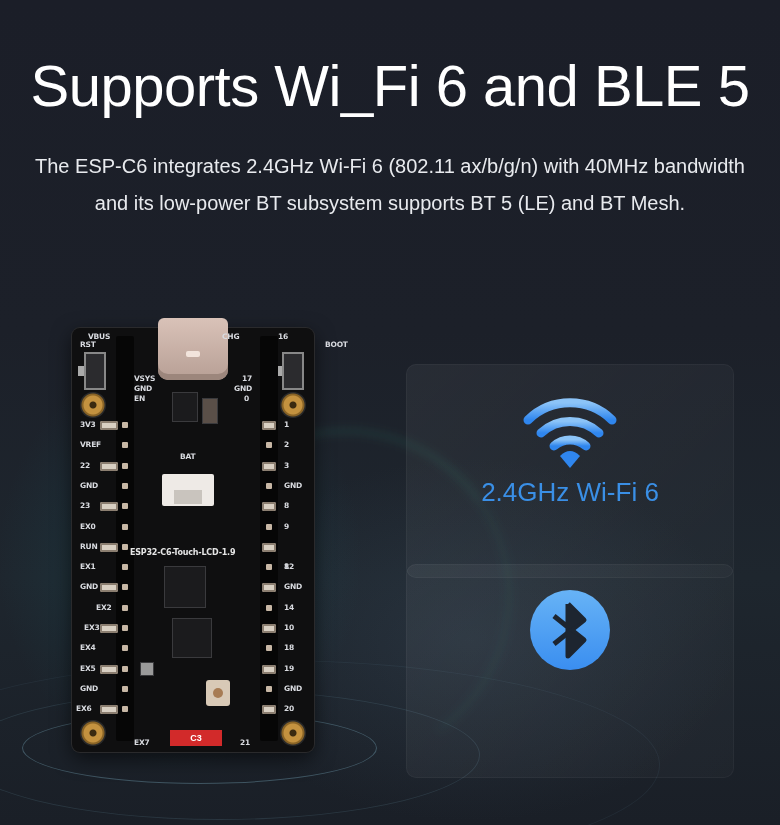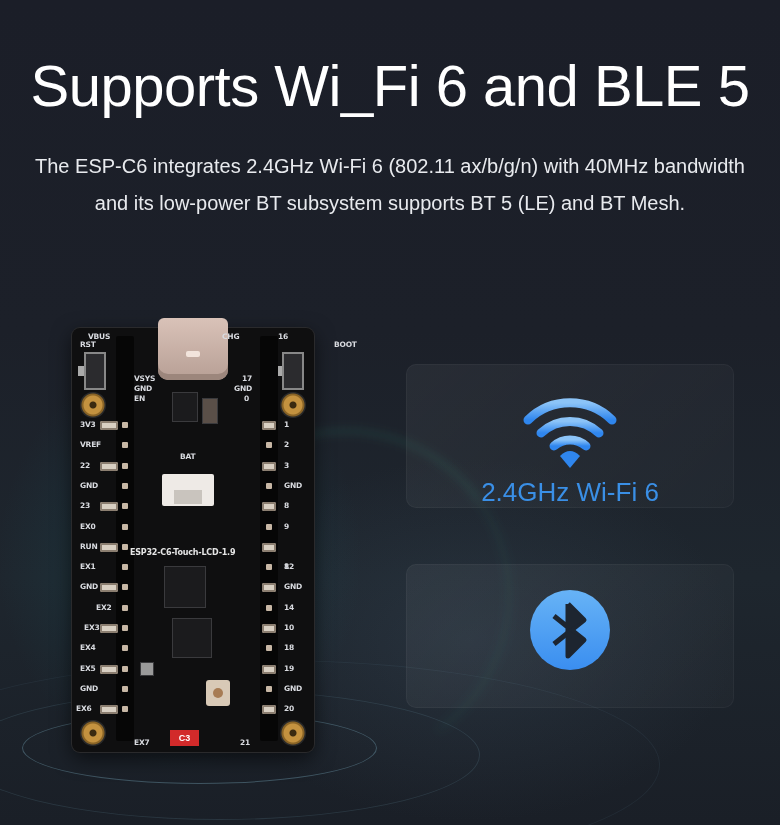--- a/index.html
+++ b/index.html
@@ -91,31 +91,31 @@
     position: absolute; left: 90px; top: 146px; width: 52px; height: 32px;
     background: #eeeae6; border-radius: 2px;
   }
   .connector::after { content:""; position:absolute; left:12px; top:16px; width:28px; height:14px; background:#c9c4be; }
   .ant {
     position: absolute; left: 134px; top: 352px; width: 24px; height: 26px;
     background: #d8c9b6; border-radius: 3px;
   }
   .ant::after { content:""; position:absolute; left:7px; top:8px; width:10px; height:10px; border-radius:50%; background:#a77c54; }
   .c3 {
-    position: absolute; left: 98px; top: 402px; width: 29px; height: 16px; background: #d22a2a;
+    position: absolute; left: 98px; top: 402px; width: 52px; height: 16px; background: #d22a2a;
     color: #fff; font-size: 9px; font-weight: bold; text-align: center; line-height: 16px;
   }
   .board-label {
     position: absolute; left: 58px; top: 220px; font-size: 8px; font-weight: bold; color: #e6e6e6;
     font-family: "DejaVu Sans", sans-serif; letter-spacing: -0.2px;
   }
 
   
   .card {
-    position: absolute; left: 406px; width: 328px; height: 144px;
+    position: absolute; left: 406px; width: 328px; height: 214px;
     border-radius: 10px;
     background: linear-gradient(135deg, rgba(255,255,255,0.05), rgba(255,255,255,0.02));
     box-shadow: inset 0 0 0 1px rgba(255,255,255,0.04);
   }
   .card.wifi { top: 364px; }
   .card.bt { top: 564px; }
   .card-label {
     position: absolute; left: 0; width: 100%; text-align: center;
     font-size: 26px; font-weight: 400; color: #2e8ef0;
   }
@@ -142,21 +142,21 @@
 <div class="board">
   <div class="usb"></div>
 
   <div class="btn" style="left:12px; top:24px;"></div>
   <div class="btn" style="left:210px; top:24px;"></div>
 
   <span class="silk" style="left:16px; top:4px;">VBUS</span>
   <span class="silk" style="left:8px; top:12px;">RST</span>
   <span class="silk" style="left:150px; top:4px;text-align:right;">CHG</span>
   <span class="silk" style="left:206px; top:4px;">16</span>
-  <span class="silk" style="left:226px; top:12px;padding-left:36px;">BOOT</span>
+  <span class="silk" style="left:217px; top:12px;padding-left:36px;">BOOT</span>
 
   <span class="silk" style="left:62px; top:46px;">VSYS</span>
   <span class="silk" style="left:62px; top:56px;">GND</span>
   <span class="silk" style="left:62px; top:66px;">EN</span>
   <span class="silk" style="left:170px; top:46px;">17</span>
   <span class="silk" style="left:162px; top:56px;">GND</span>
   <span class="silk" style="left:172px; top:66px;">0</span>
 
   <div class="hole" style="left:8px; top:64px;"></div>
   <div class="hole" style="left:208px; top:64px;"></div>

